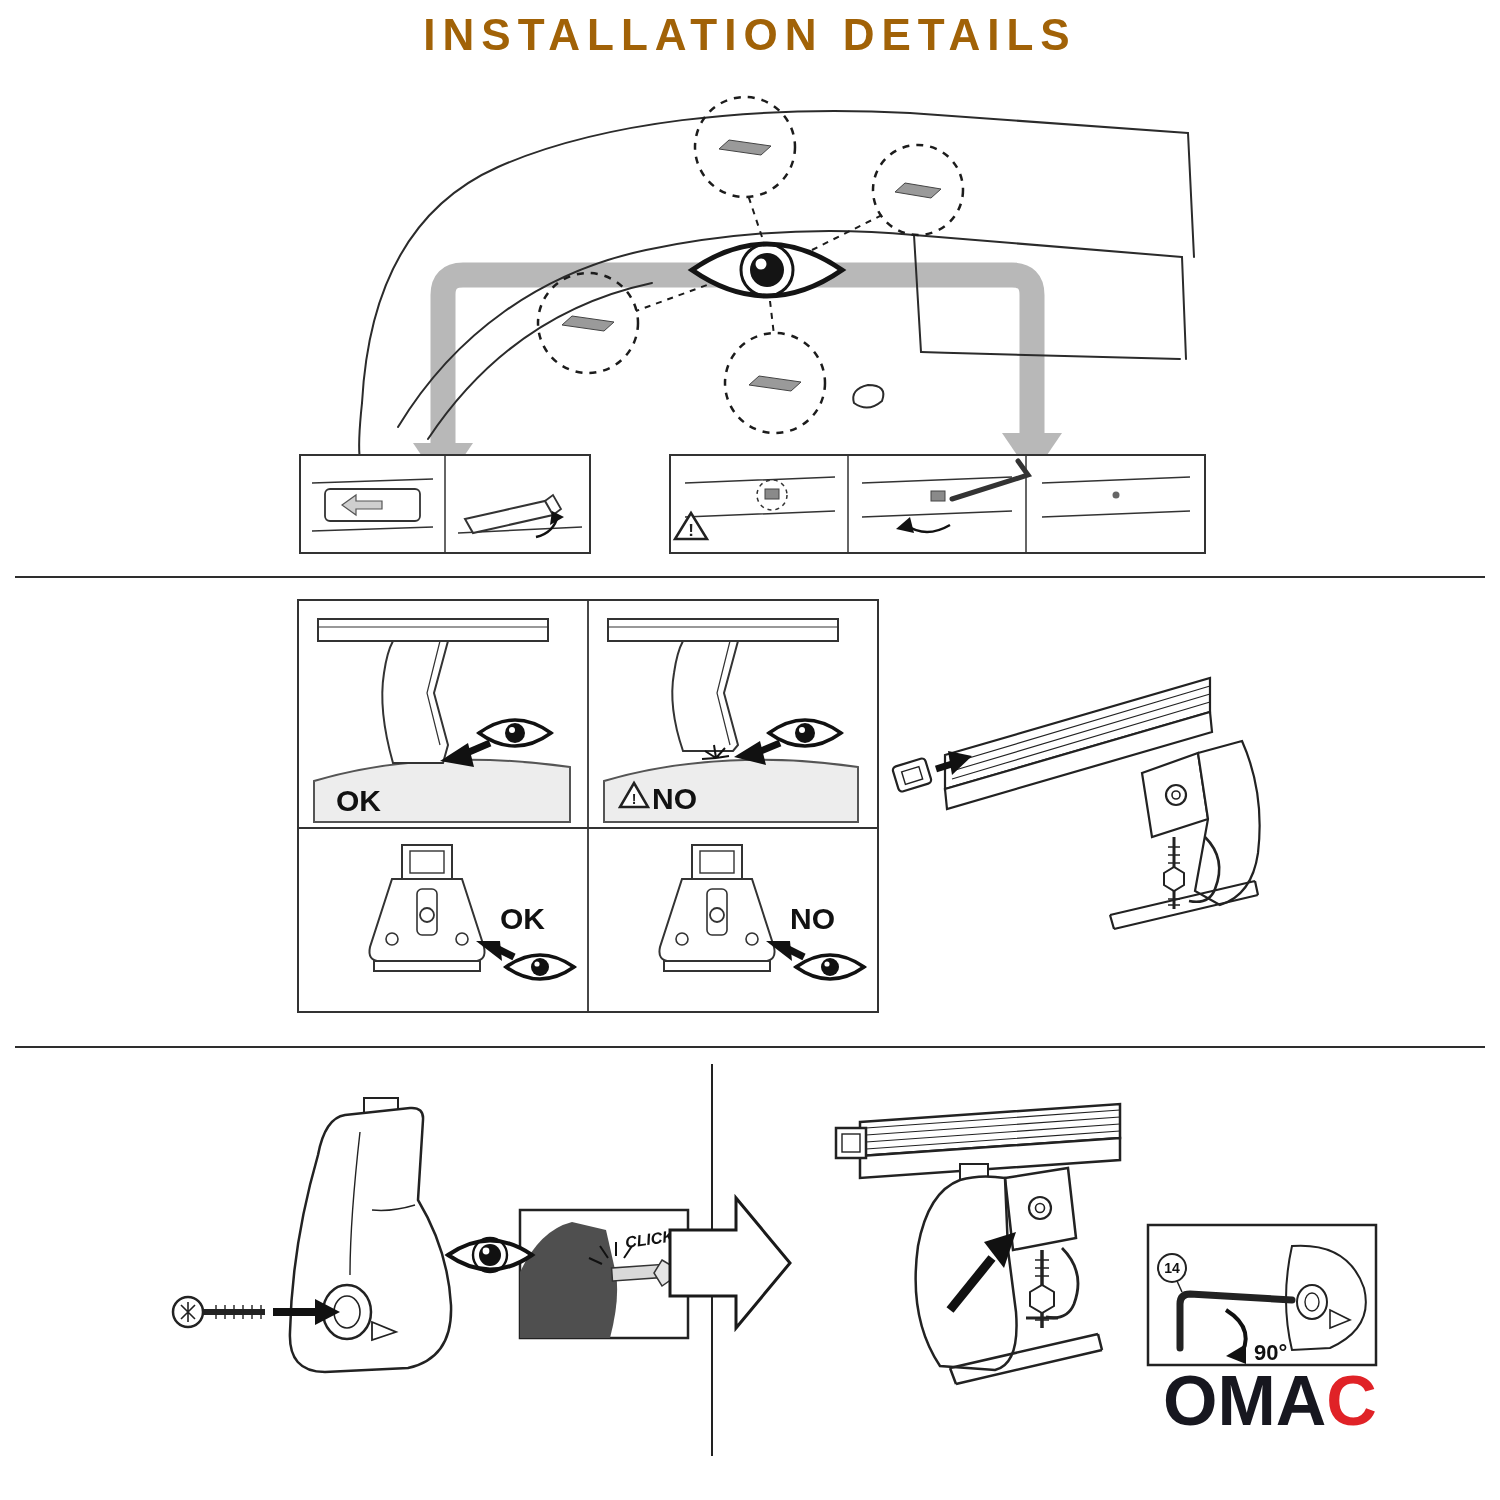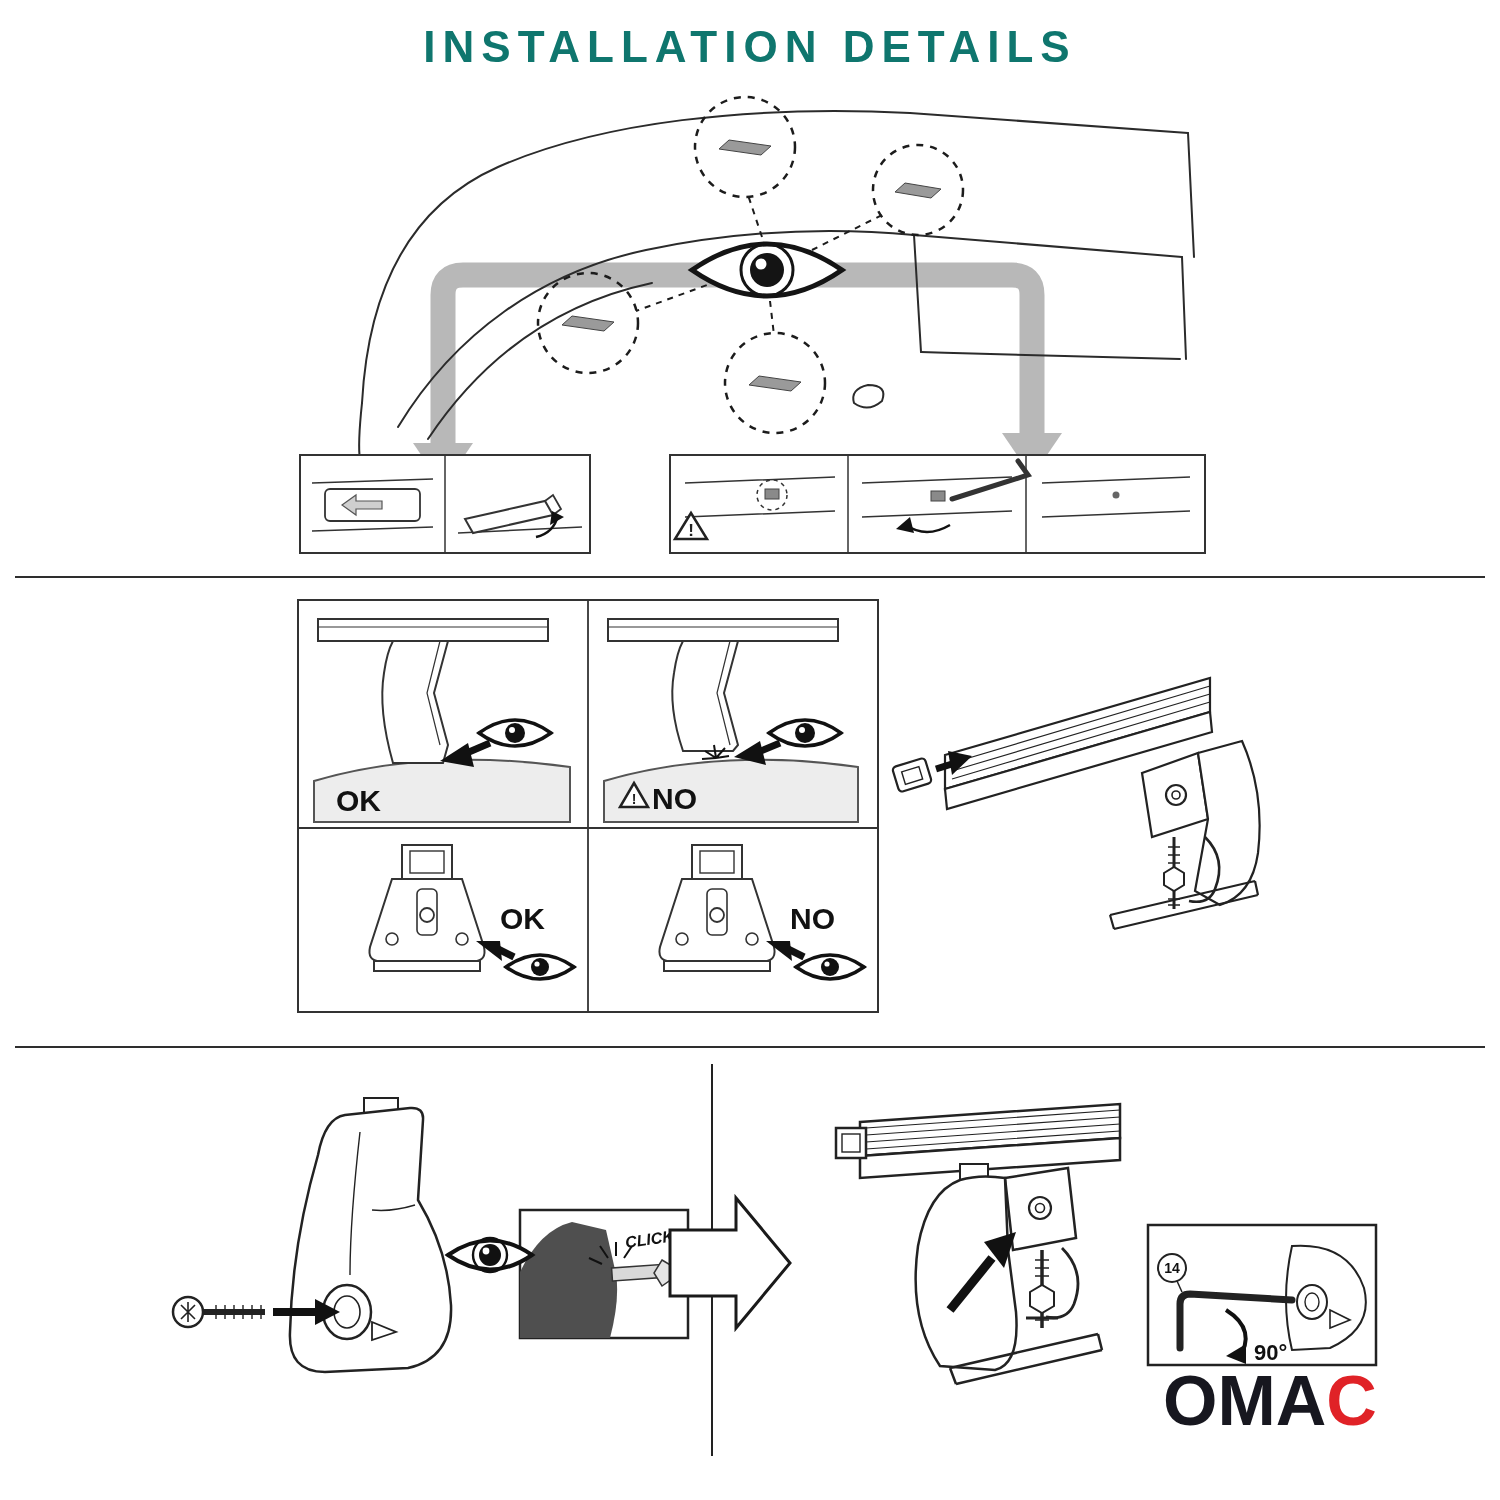--- a/index.html
+++ b/index.html
@@ -1,22 +1,22 @@
 <!DOCTYPE html>
 <html><head>
 <meta charset="utf-8">
 <style>
   html,body{margin:0;padding:0;}
   body{
     width:1500px;height:1500px;position:relative;background:#ffffff;
     font-family:"Liberation Sans", sans-serif;overflow:hidden;
   }
   .title{
-    position:absolute;top:22px;left:0;width:1500px;text-align:center;
-    font-size:44px;font-weight:bold;letter-spacing:7px;color:#0f766e;
+    position:absolute;top:10px;left:0;width:1500px;text-align:center;
+    font-size:44px;font-weight:bold;letter-spacing:7px;color:#a16207;
   }
   .divider{
     position:absolute;left:15px;right:15px;height:2px;background:#2e2e2e;
   }
   #divider-1{top:576px;}
   #divider-2{top:1046px;}
   svg{position:absolute;}
   #top-svg{left:250px;top:85px;}
   #mid-svg{left:290px;top:595px;}
   #bottom-svg{left:20px;top:1060px;}

